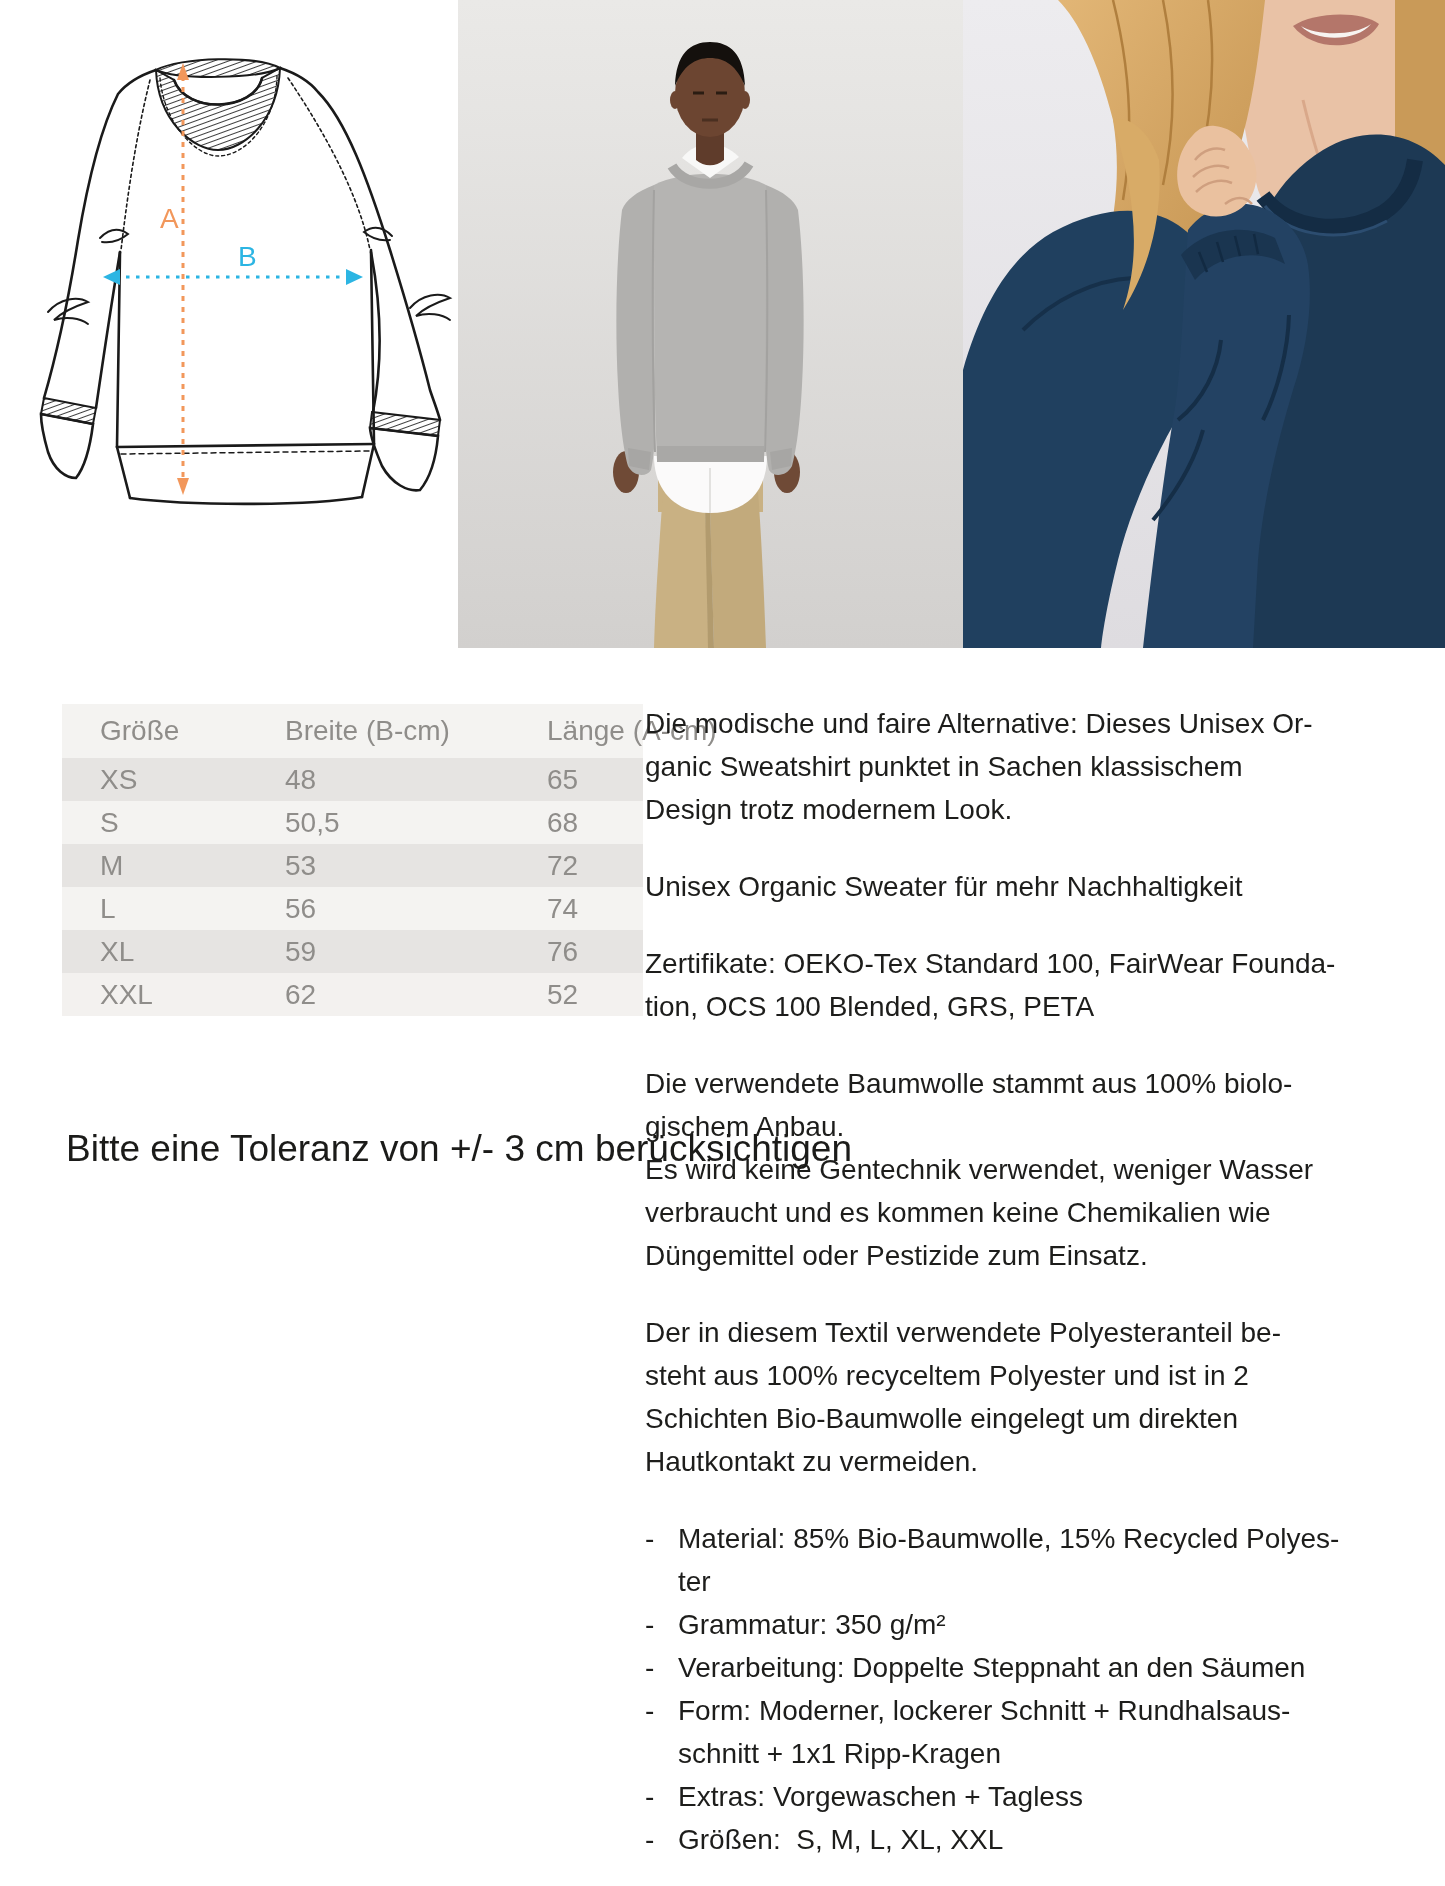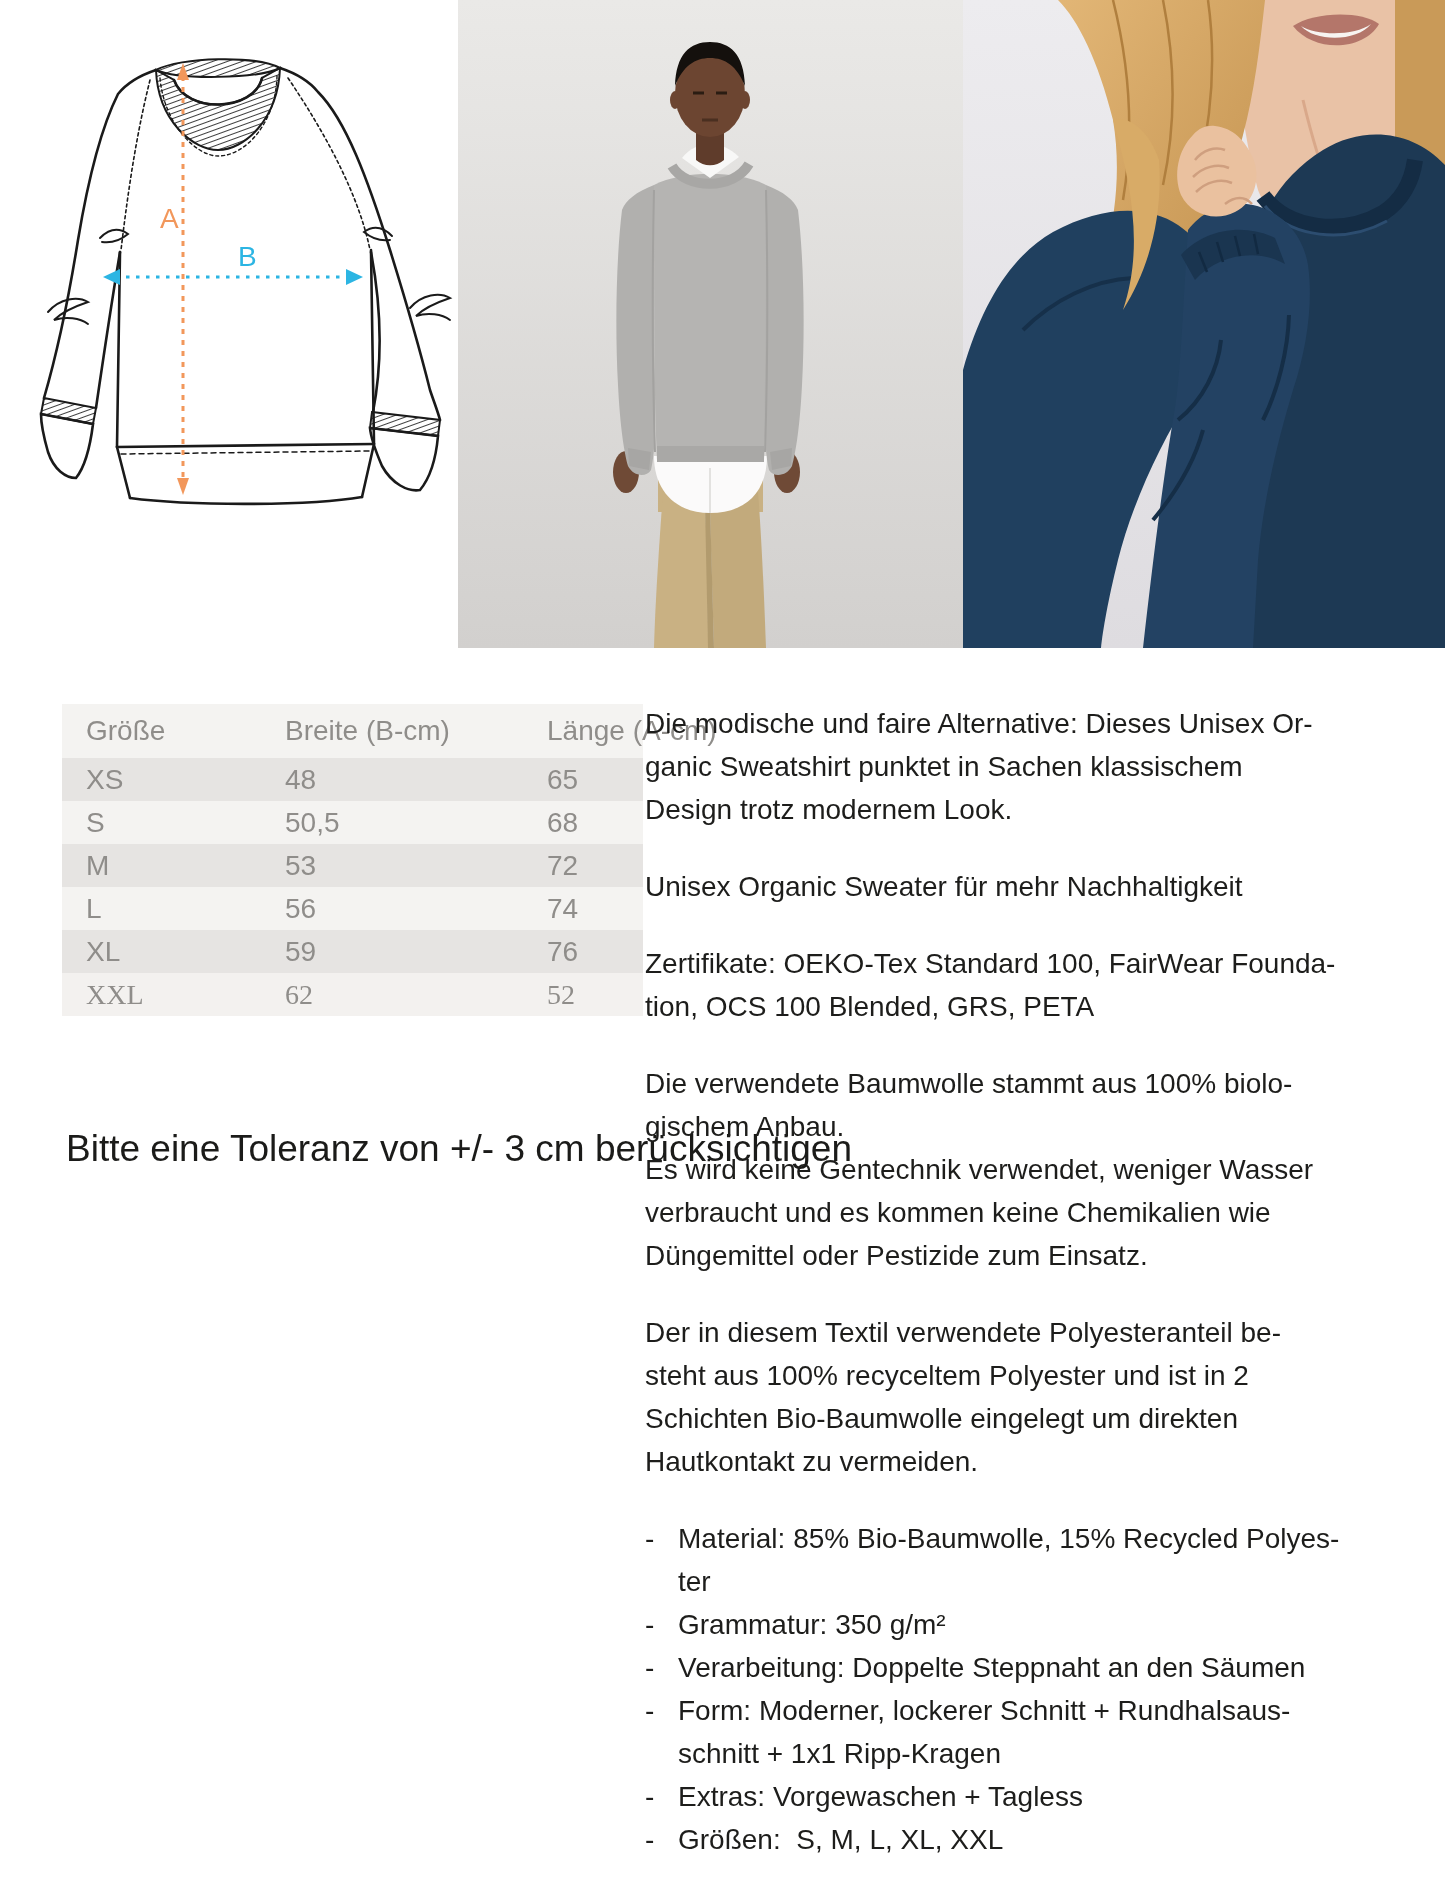--- a/index.html
+++ b/index.html
@@ -12,24 +12,24 @@
   .panel-man{left:458px;width:505px;}
   .panel-woman{left:963px;width:482px;}
   .panel svg{display:block;}
 
   
   .size-table{position:absolute;left:62px;top:704px;width:581px;
               font-size:28px;color:#8f8d8a;}
   .trow{display:grid;grid-template-columns:223px 262px 96px;align-items:center;
         height:43px;white-space:nowrap;}
   .trow.head{height:54px;}
-  .trow .c1{padding-left:24px;}
+  .trow .c1{padding-left:38px;}
   .bg-a{background:#f4f3f1;}
   .bg-b{background:#e6e4e2;}
-  .bg-c{background:#f3f1ef;font-family:Liberation Serif, serif;}
+  .bg-c{background:#f3f1ef;}
 
   .tolerance{position:absolute;left:66px;top:1128px;font-size:37px;color:#1b1b19;
              white-space:nowrap;}
 
   
   .description{position:absolute;left:645px;top:702px;width:800px;
                font-size:28px;line-height:43px;color:#1d1d1b;}
   .description p{margin:0 16px 34px 0;white-space:pre-line;}
   .bullets{margin-top:34px;}
   .bullet{display:flex;}

